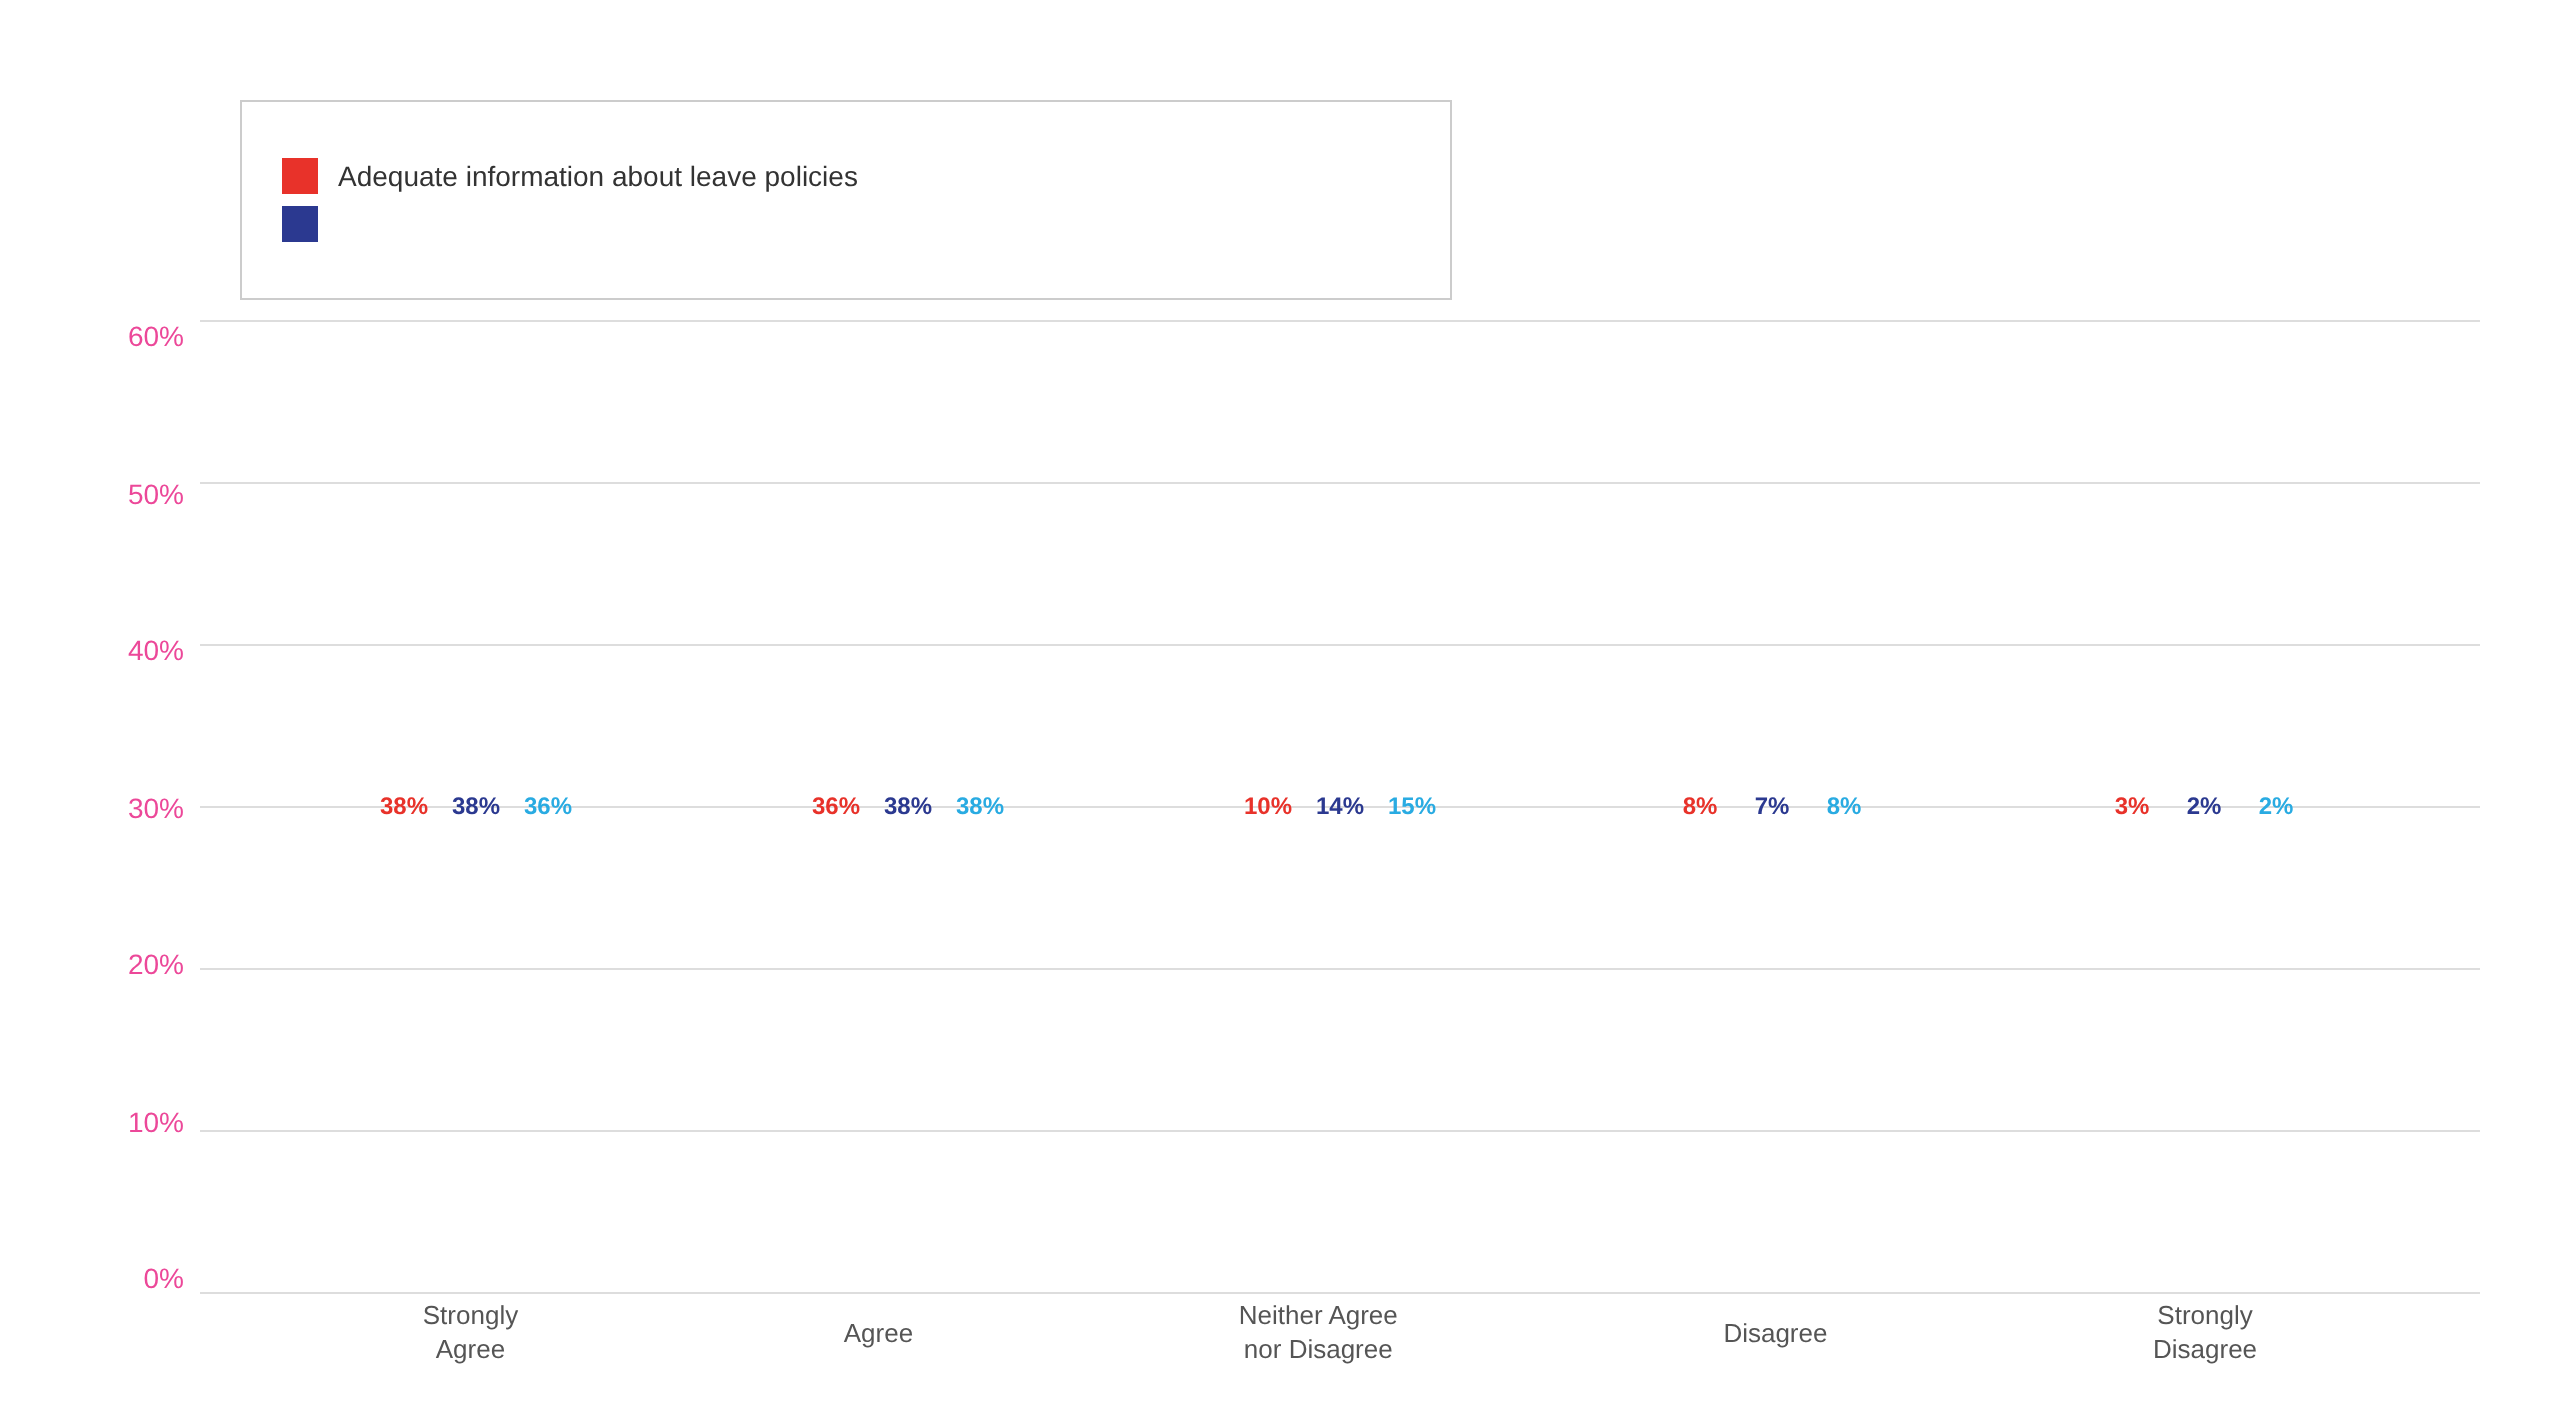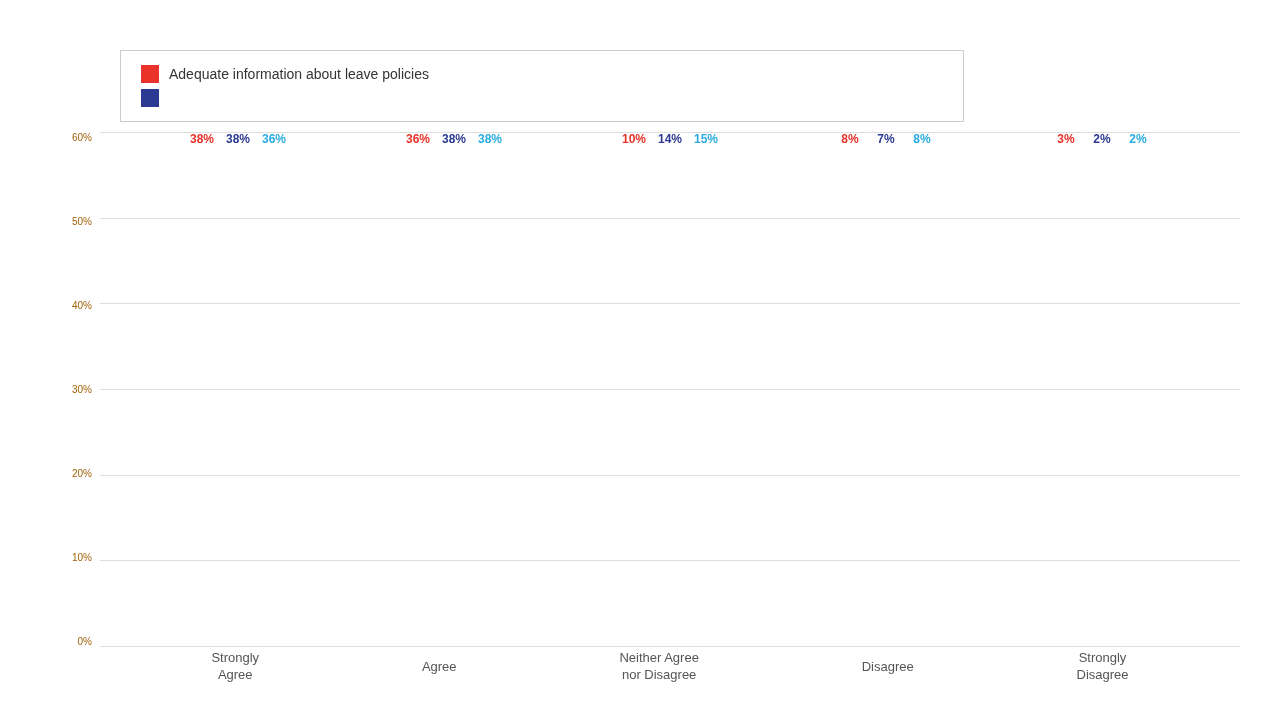--- a/index.html
+++ b/index.html
@@ -20,22 +20,22 @@
       margin-bottom: 20px;
     }
     .chart-area {
       display: flex;
       flex: 1;
       flex-direction: column;
       position: relative;
     }
     .legend-box {
       border: 1px solid #ccc;
-      padding: 14px 20px;
-      width: 844px;
+      padding: 28px 20px;
+      width: 606px;
       margin-left: 80px;
       margin-bottom: 10px;
     }
     .legend-item {
       display: flex;
       align-items: center;
       margin-bottom: 6px;
       font-size: 14px;
       color: #333;
     }
@@ -54,22 +54,22 @@
     .y-axis {
       width: 60px;
       display: flex;
       flex-direction: column-reverse;
       justify-content: space-between;
       align-items: flex-end;
       padding-right: 8px;
       padding-bottom: 40px;
     }
     .y-tick {
-      font-size: 10px;
-      color: #a16207;
+      font-size: 14px;
+      color: #ec4899;
     }
     .plot-area {
       flex: 1;
       display: flex;
       flex-direction: column;
       position: relative;
     }
     .grid-lines {
       position: absolute;
       top: 0;
@@ -85,21 +85,21 @@
       border-top: 1px solid #ddd;
       width: 100%;
     }
     .bars-container {
       position: absolute;
       top: 0;
       left: 0;
       right: 0;
       bottom: 40px;
       display: flex;
-      align-items: flex-start;
+      align-items: center;
       justify-content: space-around;
       padding: 0 30px;
     }
     .group {
       display: flex;
       flex-direction: column;
       align-items: center;
     }
     .bar-group {
       display: flex;

